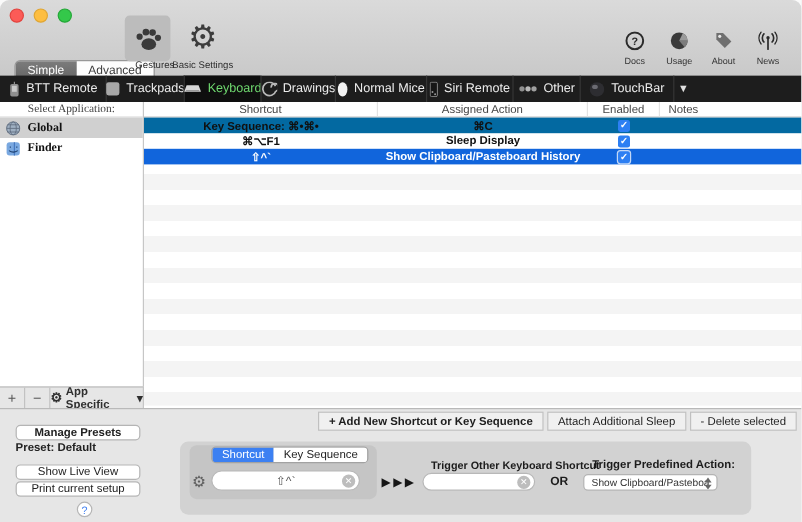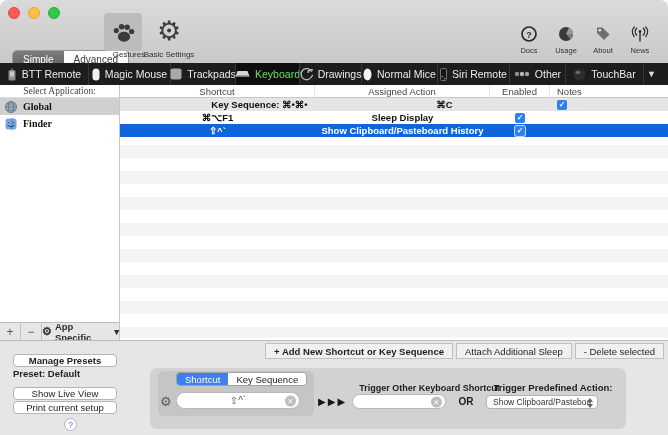--- a/index.html
+++ b/index.html
@@ -40,21 +40,21 @@
   .side-row { height:17px; display:flex; align-items:center; gap:6px; padding-left:5px; font-size:10px; font-weight:bold; color:#111; }
   .side-row.sel { background:#d0d0d0; }
 
   
   .table { position:absolute; top:85px; left:120px; width:548px; height:255px; background:#fff; }
   .thead { height:13px; display:grid; grid-template-columns:195px 175px 60px 1fr; font-size:9.5px; color:#454545; border-bottom:1px solid #c9c9c9; }
   .th { display:flex; align-items:center; justify-content:center; border-right:1px solid #e3e3e3; }
   .th:last-child { border-right:none; justify-content:flex-start; padding-left:7px; }
   .trow { height:13px; display:grid; grid-template-columns:195px 175px 60px 1fr; font-size:9.5px; font-weight:bold; color:#101010; }
   .td { display:flex; align-items:center; justify-content:center; overflow:hidden; white-space:nowrap; }
-  .trow.alt { background:#e5e5e5;padding-left:42px; }
+  .trow.alt { background:#0369a1; }
   .trow.sel { background:#1165dc; color:#fff; }
   .checkbox { width:10px; height:10px; border-radius:2px; background:#2d7ff3; position:relative; }
   .checkbox::after { content:"✓"; position:absolute; left:0; top:0; width:10px; height:10px; color:#fff; font-size:8px; line-height:10px; text-align:center; }
   .trow.sel .checkbox { box-shadow:0 0 0 1px rgba(255,255,255,.75); }
   .table-empty { position:absolute; left:0; top:60px; width:548px; height:193px;
     background:repeating-linear-gradient(to bottom,#f4f4f4 0 13px,#ffffff 13px 26px); }
 
   
   .appspec-row { position:absolute; top:322px; left:0; width:120px; height:18px; background:#e6e6e6; border-top:1px solid #bdbdbd; border-right:1px solid #c6c6c6; display:flex; align-items:stretch; font-size:11px; color:#2f2f2f; }
   .as-cell { width:21px; display:flex; align-items:center; justify-content:center; border-right:1px solid #c2c2c2; font-size:12px; color:#555; }
@@ -184,28 +184,20 @@
     <div class="tab t1">
       <span>
           <svg width="10" height="13" viewBox="0 0 10 13">
             <rect x="1.5" y="2" width="7" height="10.5" rx="1.5" fill="#8f8f8f"></rect>
             <rect x="3" y="3.5" width="4" height="5" fill="#c9c9c9"></rect>
             <path d="M5 2 L5 0" stroke="#8f8f8f" stroke-width="1"></path>
           </svg>
         </span>
       <span>BTT Remote</span>
     </div>
-    <div class="tab t2">
-      <span>
-          <svg width="8" height="13" viewBox="0 0 8 13">
-            <rect x="0.5" y="0.5" width="7" height="12" rx="3.5" fill="#f2f2f2"></rect>
-          </svg>
-        </span>
-      <span>Magic Mouse</span>
-    </div>
     <div class="tab t3">
       <span>
           <svg width="12" height="12" viewBox="0 0 12 12">
             <rect x="0.5" y="0.5" width="11" height="11" rx="2" fill="#a8a8a8"></rect>
           </svg>
         </span>
       <span>Trackpads</span>
     </div>
     <div class="tab t4 sel">
       <span>

